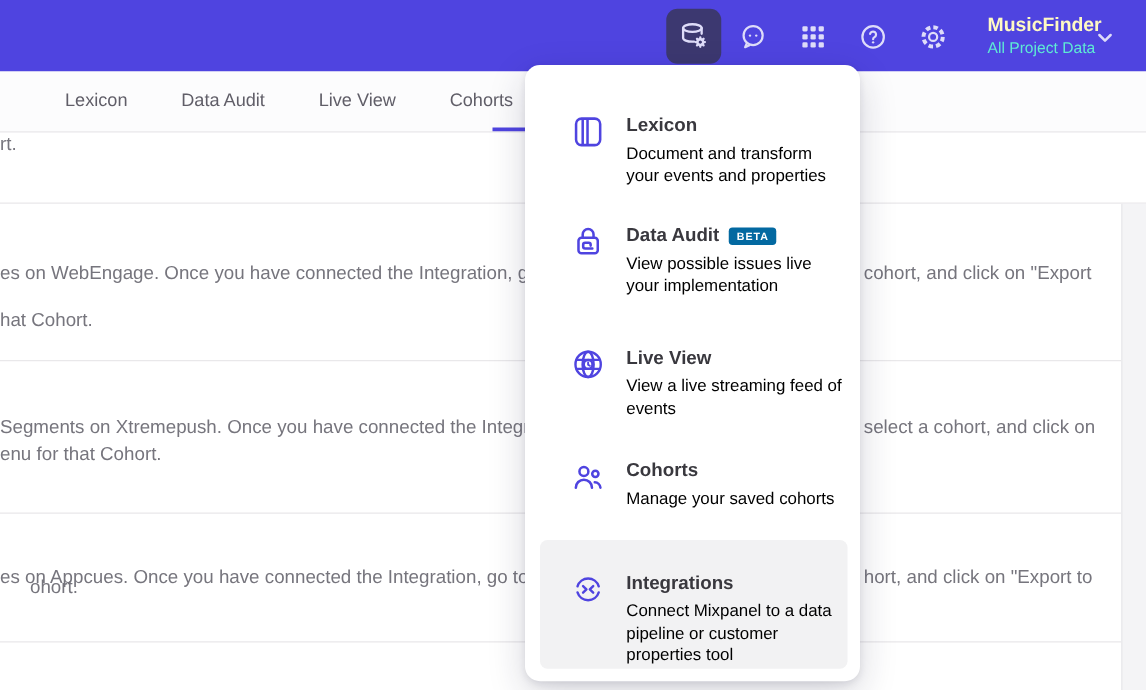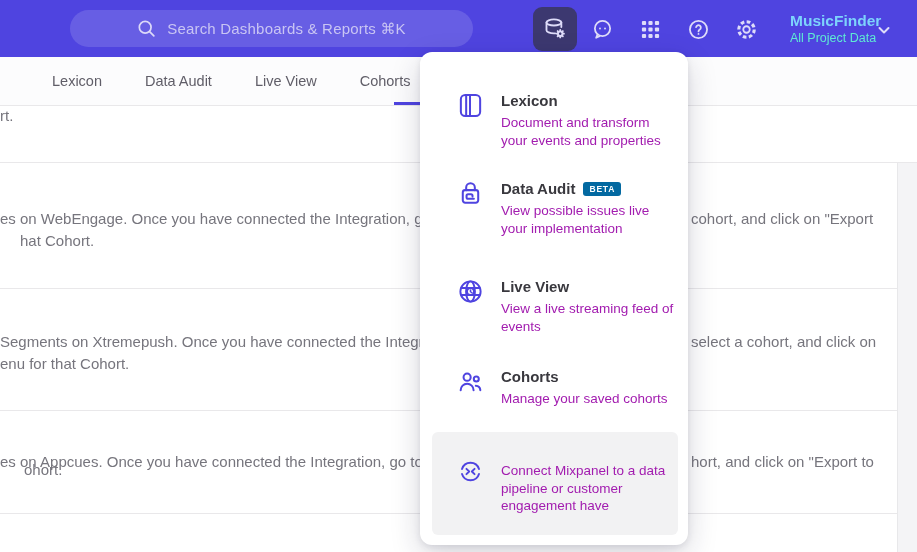--- a/index.html
+++ b/index.html
@@ -9,21 +9,21 @@
   
   .header{position:absolute;left:0;top:0;width:917px;height:57px;background:#4f44e0;z-index:20;}
   .search-pill{position:absolute;left:70px;top:10px;width:403px;height:37px;border-radius:19px;
                background:rgba(255,255,255,.14);display:flex;align-items:center;justify-content:center;
                gap:11px;cursor:pointer;}
   .search-pill span{font-size:15px;color:#c9c5f3;letter-spacing:.2px;}
   .hbtn{position:absolute;width:36px;height:36px;top:11px;display:flex;align-items:center;justify-content:center;
         border-radius:9px;cursor:pointer;}
   .hbtn.active{width:44px;height:44px;top:7px;background:#3c3870;}
   .project{position:absolute;left:790px;top:11px;cursor:pointer;}
-  .project .pname{font-size:15.5px;font-weight:bold;color:#7dd3fc;line-height:19px;}
+  .project .pname{font-size:15.5px;font-weight:bold;color:#fef9c3;line-height:19px;}
   .project .pscope{font-size:12.5px;font-weight:normal;color:#5eead4;line-height:16px;}
   .chevron{position:absolute;left:876px;top:22px;width:16px;height:16px;}
 
   
   .nav{position:absolute;left:0;top:57px;width:917px;height:48px;background:#fcfcfd;
        border-bottom:1px solid #e9e8ea;z-index:10;}
   .tabs{position:absolute;left:52px;top:0;height:48px;display:flex;gap:43px;align-items:center;}
   .tab{font-size:14.5px;color:#605e68;cursor:pointer;white-space:nowrap;}
   .active-underline{position:absolute;left:394px;top:44.5px;width:26px;height:3.5px;background:#4f44e0;}
 
@@ -34,67 +34,60 @@
   .frag{position:absolute;font-size:15px;color:#76757d;white-space:nowrap;line-height:20px;}
 
   
   .menu{position:absolute;left:420px;top:52px;width:268px;height:493px;background:#fff;border-radius:12px;
         box-shadow:0 10px 30px rgba(30,30,60,.18), 0 2px 6px rgba(30,30,60,.10);z-index:40;}
   .menu-highlight{position:absolute;left:12px;top:380px;width:246px;height:103px;background:#f2f2f3;border-radius:6px;}
   .mitem{position:absolute;left:37px;right:14px;display:flex;align-items:flex-start;cursor:pointer;}
   .mitem .mic{width:27px;height:27px;flex:0 0 27px;margin-right:17px;}
   .mtitle-row{display:flex;align-items:center;gap:8px;}
   .mtitle{font-size:15px;font-weight:bold;color:#39383e;line-height:18px;}
-  .mdesc{font-size:13.5px;color:#a21caf;line-height:17.5px;margin-top:4px;max-width:178px;}
+  .mdesc{font-size:13.5px;color:#000000;line-height:17.5px;margin-top:4px;max-width:178px;}
   .badge{display:inline-block;background:#0369a1;color:#fff;font-size:8.5px;font-weight:bold;
          letter-spacing:.8px;padding:3px 6px 2px;border-radius:3px;line-height:1;}
 </style>
 </head>
 <body>
 
 <div class="stage">
 
   <div class="divider" style="left:0;top:162px;width:917px;"></div>
   <div class="divider" style="left:0;top:288px;width:897px;"></div>
   <div class="divider" style="left:0;top:410px;width:897px;"></div>
   <div class="divider" style="left:0;top:513px;width:917px;"></div>
   <div class="side-strip"></div>
 
   <div class="frag" style="left:0;top:106px;">rt.</div>
 
   <div class="frag" style="left:0;top:209px;">es on WebEngage. Once you have connected the Integration, go to the</div>
   <div class="frag" style="left:691px;top:209px;">cohort, and click on "Export</div>
-  <div class="frag" style="left:0;top:231px;padding-left:20px;">hat Cohort.</div>
+  <div class="frag" style="left:0;top:247px;">hat Cohort.</div>
 
   <div class="frag" style="left:0;top:332px;">Segments on Xtremepush. Once you have connected the Integration,</div>
   <div class="frag" style="left:691px;top:332px;">select a cohort, and click on</div>
   <div class="frag" style="left:0;top:354px;">enu for that Cohort.</div>
 
   <div class="frag" style="left:0;top:452px;">es on Appcues. Once you have connected the Integration, go to the M</div>
   <div class="frag" style="left:691px;top:452px;">hort, and click on "Export to</div>
   <div class="frag" style="left:0;top:460px;padding-left:24px;">ohort.</div>
 
   <div class="nav">
     <div class="tabs">
       <div class="tab">Lexicon</div>
       <div class="tab">Data Audit</div>
       <div class="tab">Live View</div>
       <div class="tab">Cohorts</div>
     </div>
     <div class="active-underline"></div>
   </div>
 
   <div class="header">
-    <div class="search-pill">
-      <svg width="19" height="19" viewBox="0 0 22 22" fill="none" stroke="#dcd9f8" stroke-width="2" stroke-linecap="round">
-        <circle cx="9.5" cy="9.5" r="6.8"></circle>
-          <line x1="14.6" y1="14.6" x2="19.5" y2="19.5"></line>
-      </svg>
-      <span>Search Dashboards &amp; Reports ⌘K</span>
-    </div>
 
     <div class="hbtn active" style="left:533px;">
       <svg width="24" height="24" viewBox="0 0 22 22" fill="none" stroke="#dedcf9" stroke-width="1.7" stroke-linecap="round">
         <ellipse cx="10" cy="5" rx="6.8" ry="2.8"></ellipse>
         <path d="M3.2 5 v7.2 c0 1.5 3 2.8 6.8 2.8 0.4 0 0.8 0 1.2 0"></path>
         <path d="M16.8 5 v4.2"></path>
         <circle cx="15.8" cy="15.3" r="2.1"></circle>
         <path d="M15.8 11.9 v1.2 M15.8 17.5 v1.2 M12.4 15.3 h1.2 M18 15.3 h1.2 M13.4 12.9 l.9.9 M17.3 16.8 l.9.9 M18.2 12.9 l-.9.9 M14.3 16.8 l-.9.9"></path>
       </svg>
     </div>
@@ -211,18 +204,21 @@
     </div>
 
     <div class="mitem" style="top:406px;">
       <svg class="mic" viewBox="0 0 28 28" fill="none" stroke="#4f44e0" stroke-width="2" stroke-linecap="round" stroke-linejoin="round">
         <path d="M5.2 11.5 a9.2 9.2 0 0 1 17.6 0"></path>
         <path d="M22.8 16.5 a9.2 9.2 0 0 1 -17.6 0"></path>
         <path d="M9.8 11.3 L12.6 14 L9.8 16.7"></path>
         <path d="M18.2 11.3 L15.4 14 L18.2 16.7"></path>
       </svg>
       <div>
-        <div class="mdesc">Connect Mixpanel to a data pipeline or customer engagement have</div>
+        <div class="mtitle-row">
+            <span class="mtitle">Integrations</span>
+          </div>
+        <div class="mdesc">Connect Mixpanel to a data pipeline or customer properties tool</div>
       </div>
     </div>
   </div>
 
 </div>
 
 </body></html>

